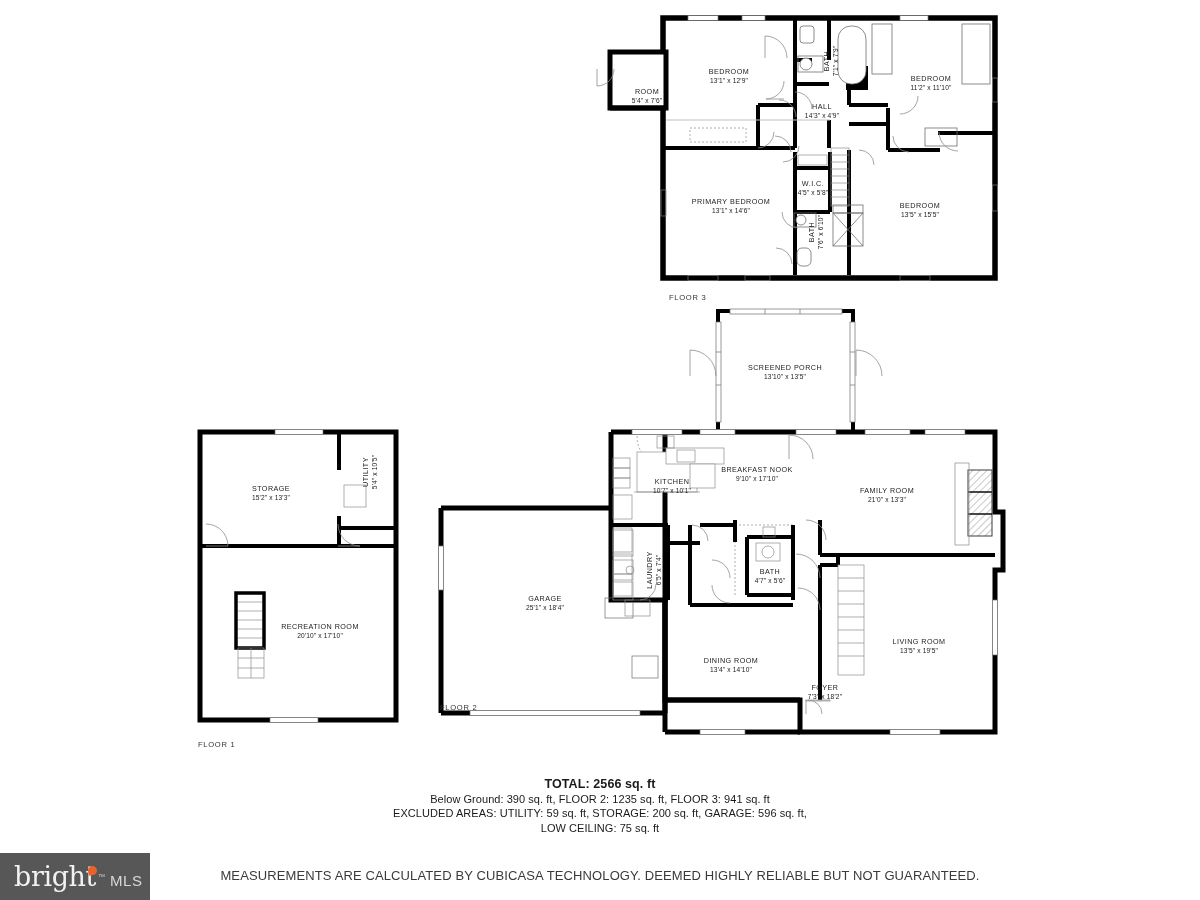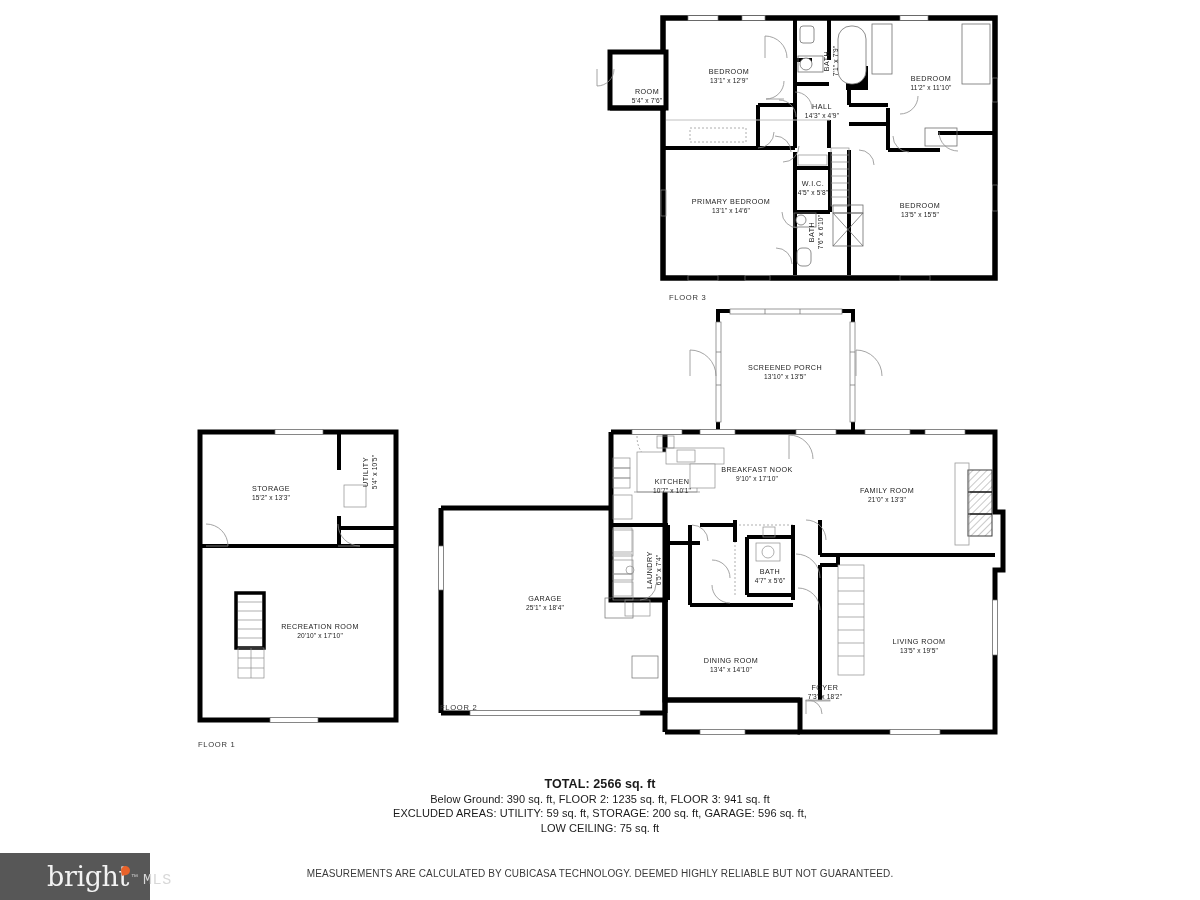--- a/index.html
+++ b/index.html
@@ -72,21 +72,21 @@
     color: #1a1a1a;
     line-height: 14.4px;
     letter-spacing: 0.05px;
   }
   #disclaimer {
     position: absolute;
     left: 0;
     top: 868px;
     width: 1200px;
     text-align: center;
-    font-size: 10px;
+    font-size: 13px;
     letter-spacing: 0.12px;
     color: #3a3a3a;
     font-family: "Liberation Sans", sans-serif;
   }
   
   #logo {
     position: absolute;
     left: 0px;
     top: 853px;
     width: 150px;
@@ -97,41 +97,40 @@
     padding-left: 14px;
     box-sizing: border-box;
   }
   #logo .bright {
     font-family: "DejaVu Serif", serif;
     font-size: 27px;
     color: #f2f2f2;
     letter-spacing: -0.4px;
     position: relative;
     line-height: 1;
-    margin-left: 33px;
   }
   #logo .mark {
     position: absolute;
     right: -1px;
     top: 3px;
     width: 9px;
     height: 9px;
     background: #e8622a;
     border-radius: 50% 50% 50% 0;
     transform: rotate(-12deg);
   }
   #logo .tm {
     font-family: "Liberation Sans", sans-serif;
     font-size: 7px;
     color: #cfcfcf;
     vertical-align: super;
     margin-left: 2px;
   }
   #logo .mls {
-    font-family: Liberation Mono, monospace;
+    font-family: Liberation Sans, sans-serif;
     font-size: 15px;
     color: #d8d8d8;
     letter-spacing: 0.6px;
     margin-left: 5px;
     margin-top: 7px;
   }
 </style>
 </head>
 <body>
 

